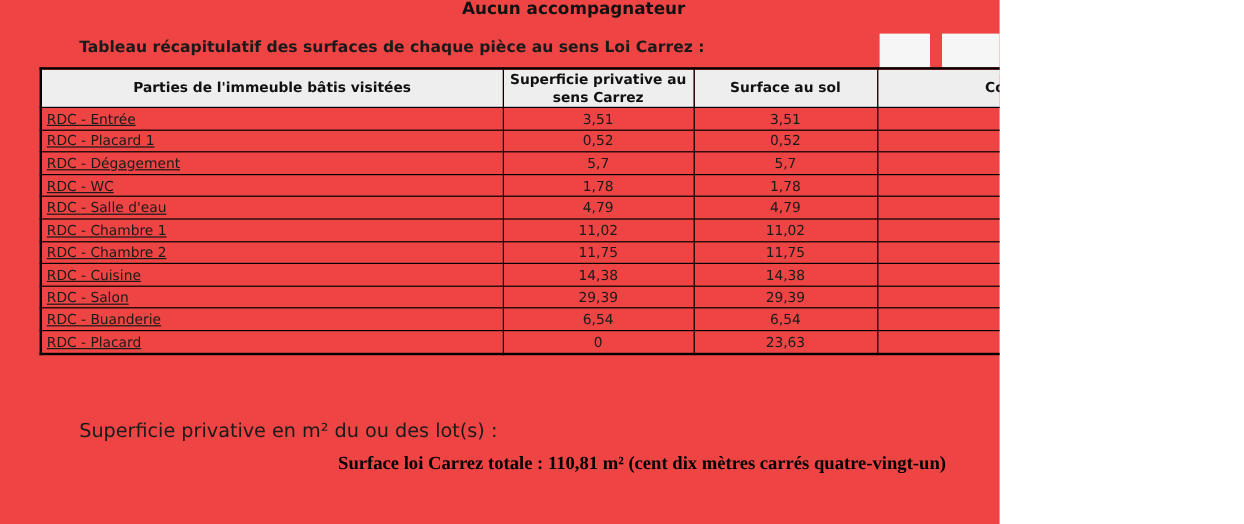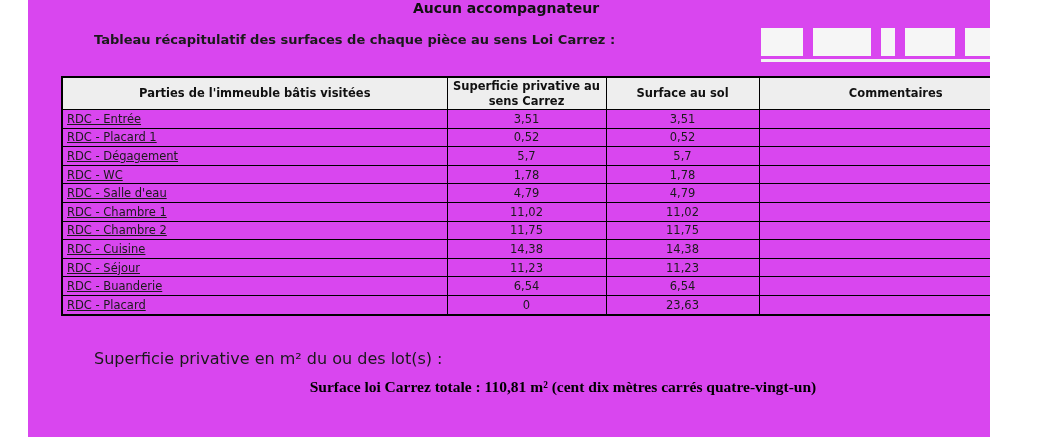--- a/index.html
+++ b/index.html
@@ -1,24 +1,23 @@
 <!DOCTYPE html>
 <html><head>
 <meta charset="utf-8">
 <style>
   html, body { margin: 0; padding: 0; background: #ffffff; }
   .page {
     position: relative;
-    width: 962px;
+    width: 833px;
     height: 437px;
-    background: #d946ef;
+    background: #ef4444;
     font-family: "DejaVu Sans", sans-serif;
     color: #1a1a1a;
     overflow: hidden;
-    margin-left: 28px;
   }
   .doc-title {
     position: absolute;
     left: 0; top: 0;
     width: 956px;
     text-align: center;
     font-size: 14px;
     font-weight: bold;
     color: #111111;
   }
@@ -41,21 +40,21 @@
   .logo-watermark .blk { background: #f6f6f6; height: 28px; }
   .logo-watermark::after {
     content: "";
     position: absolute;
     left: 0; right: 0; bottom: 0;
     height: 3px;
     background: #f2f2f2;
   }
   .surfaces-table {
     position: absolute;
-    left: 33px; top: 76px;
+    left: 33px; top: 56px;
     width: 973px;
     border-collapse: collapse;
     table-layout: fixed;
     font-size: 11.5px;
     color: #1a1a1a;
     border: 2px solid #000000;
   }
   .surfaces-table th, .surfaces-table td {
     border: 1px solid #000000;
     padding: 0 4px;
@@ -194,27 +193,27 @@
         </tr>
 
 
         <tr>
           <td class="cell-piece">RDC - Cuisine</td>
           <td class="cell-num">14,38</td>
           <td class="cell-num">14,38</td>
           <td class="cell-num"></td>
         </tr>
 
-
-        <tr>
-          <td class="cell-piece">RDC - Séjour</td>
-          <td class="cell-num">11,23</td>
-          <td class="cell-num">11,23</td>
-          <td class="cell-num"></td>
-        </tr>
+        <tr>
+          <td class="cell-piece">RDC - Salon</td>
+          <td class="cell-num">29,39</td>
+          <td class="cell-num">29,39</td>
+          <td class="cell-num"></td>
+        </tr>
+
 
         <tr>
           <td class="cell-piece">RDC - Buanderie</td>
           <td class="cell-num">6,54</td>
           <td class="cell-num">6,54</td>
           <td class="cell-num"></td>
         </tr>
 
         <tr>
           <td class="cell-piece">RDC - Placard</td>

